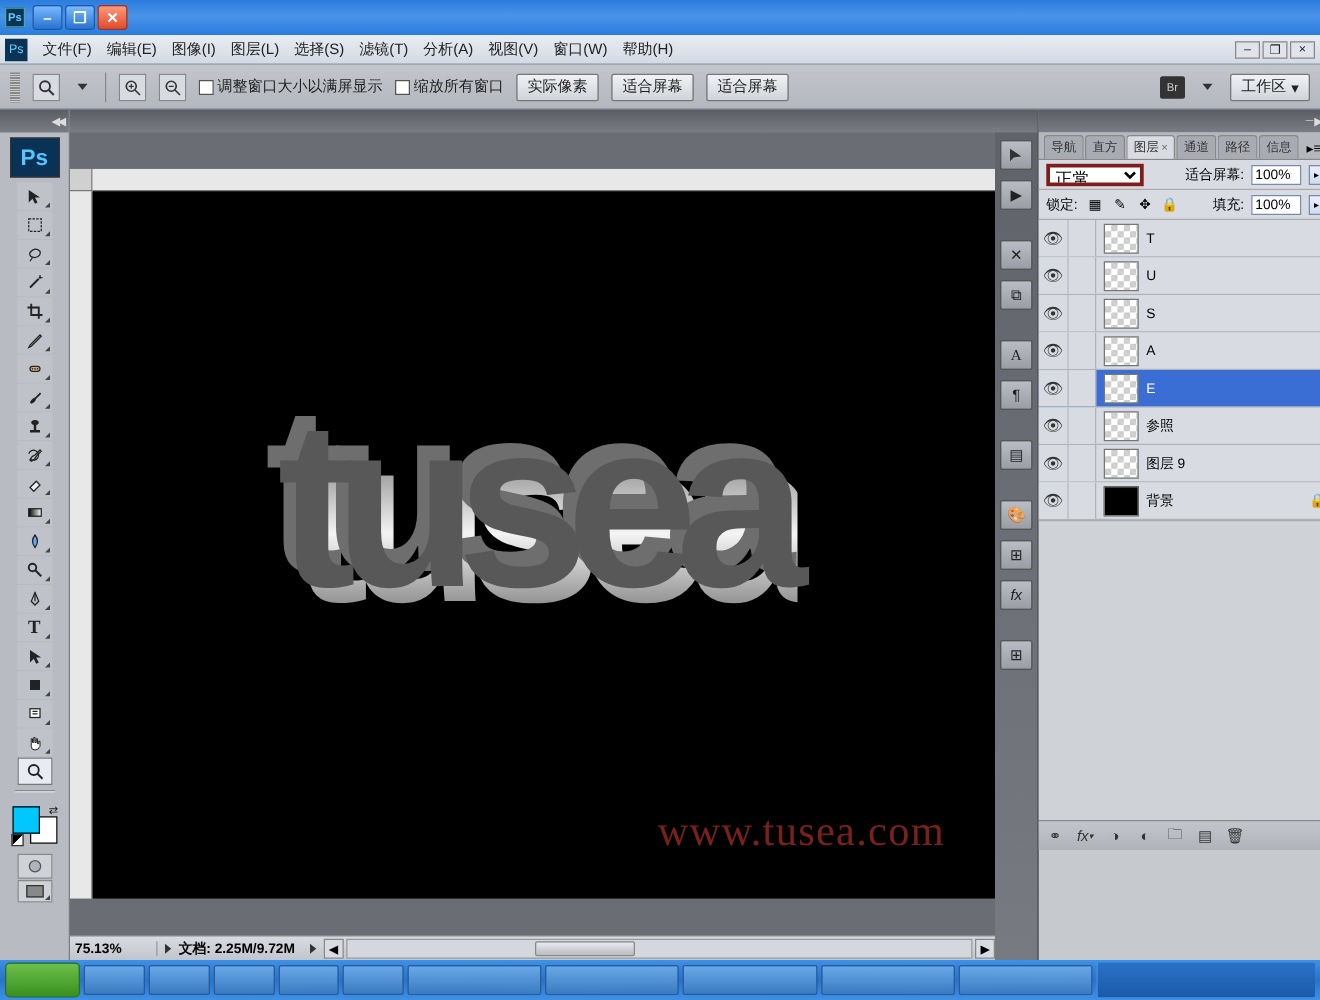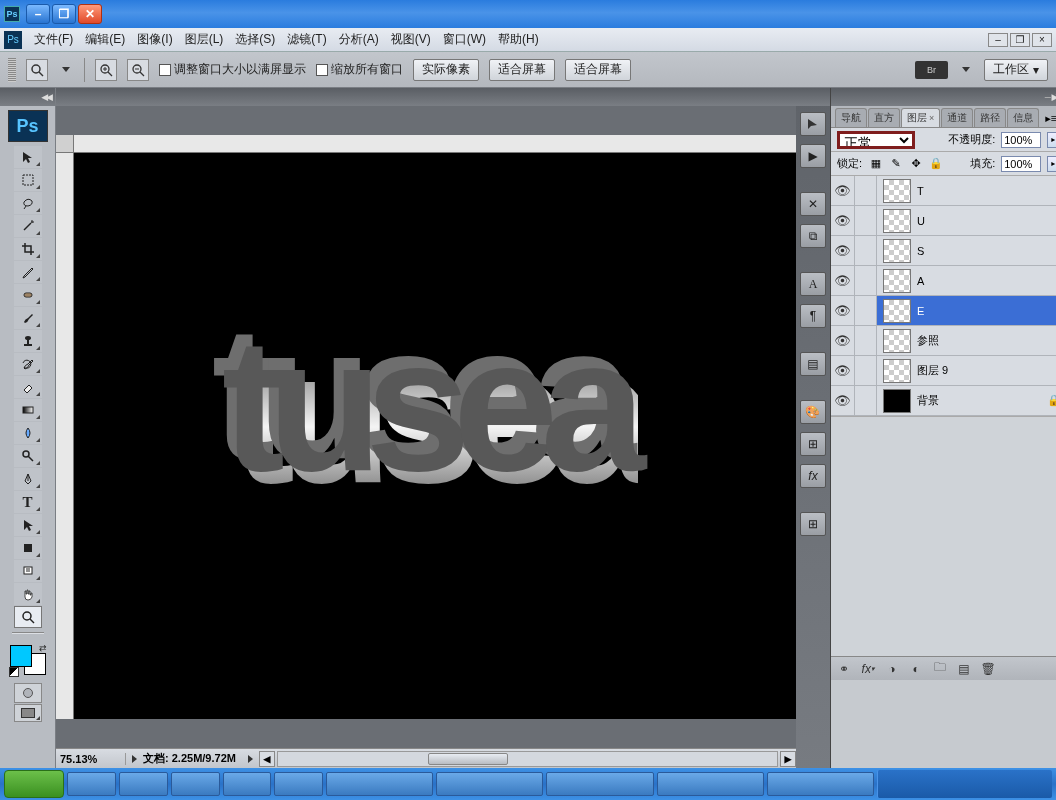--- a/index.html
+++ b/index.html
@@ -21,21 +21,21 @@
 .menubar .sys div { width:20px; height:14px; border:1px solid #888; background:#e0e4ea; font-size:10px; display:flex; align-items:center; justify-content:center; }
 
 
 .optbar { height:36px; background:linear-gradient(#c2c6cc,#b4b8be); border-bottom:1px solid #7a7e84; display:flex; align-items:center; padding:0 8px; gap:10px; font-size:12px; color:#222; }
 .optbar .grip { width:8px; height:24px; background:repeating-linear-gradient(#888,#888 1px,#ccc 1px,#ccc 2px); }
 .optbar .icon-btn { width:22px; height:22px; border:1px solid #888; background:#d8dce2; display:flex; align-items:center; justify-content:center; }
 .optbar .checkbox { display:flex; align-items:center; gap:3px; }
 .optbar .checkbox .box { width:12px; height:12px; border:1px solid #555; background:#fff; }
 .optbar .btn { height:22px; padding:0 8px; border:1px solid #777; background:linear-gradient(#f0f2f6,#d0d4da); display:flex; align-items:center; border-radius:2px; }
 .optbar .spacer { flex:1; }
-.optbar .br-icon{ width:33px; height:18px; background:#333; color:#ccc; font-size:9px; display:flex; align-items:center; justify-content:center; border-radius:2px; }
+.optbar .br-icon{ width:20px; height:18px; background:#333; color:#ccc; font-size:9px; display:flex; align-items:center; justify-content:center; border-radius:2px; }
 .optbar .tri { width:0; height:0; border-left:4px solid transparent; border-right:4px solid transparent; border-top:5px solid #333; margin:0 4px;}
 
 
 .main { display:flex; height: calc(800px - 28px - 24px - 36px - 32px); }
 
 
 .tools-wrap { width:56px; background:#b8bcc2; border-right:1px solid #7a7e84; display:flex; flex-direction:column; }
 .tools-head { height:18px; background:linear-gradient(#5a5e64,#7a7e84); display:flex; align-items:center; justify-content:flex-end; padding-right:4px; }
 .tools-head .arrows { color:#ddd; font-size:9px; letter-spacing:-2px; }
 .tools-logo { width:40px; height:32px; margin:4px auto 2px; background:#0a3255; color:#58c4ff; font-weight:bold; font-size:18px; display:flex; align-items:center; justify-content:center; border:1px solid #333; }
@@ -372,20 +372,21 @@
   </div>
 
   <div class="canvas-area">
     <div class="canvas-head"></div>
     <div class="doc-wrap">
       <div class="ruler-corner"></div>
       <div class="ruler-h"></div>
       <div class="ruler-v"></div>
       <div class="canvas">
         <div class="art">tusea</div>
+        <div class="watermark">www.tusea.com</div>
       </div>
     </div>
     <div class="statusbar">
       <div class="zoom">75.13%</div>
       <div class="tri-r"></div>
       <div class="info">文档: 2.25M/9.72M</div>
       <div class="tri-r"></div>
       <div class="arrow">◀</div>
       <div class="scroll">
           <div class="thumb"></div>
@@ -431,21 +432,21 @@
         <div class="tab">直方</div>
         <div class="tab active"><span>图层</span><span class="x">×</span></div>
         <div class="tab">通道</div>
         <div class="tab">路径</div>
         <div class="tab">信息</div>
         <span style="flex:1"></span>
         <span style="padding:2px 4px;">▸≡</span>
       </div>
       <div class="blend-row">
         <select><option>正常</option></select>
-        <span style="margin-left:auto;">不透明度:</span>
+        <span style="margin-left:auto;">适合屏幕:</span>
         <div class="pct-box">
             <span>100%</span>
           </div>
         <div class="mini-arrow">▸</div>
       </div>
       <div class="lock-row">
         <span>锁定:</span>
         <div class="lock-icons">
           <span>▦</span>
           <span>✎</span>

